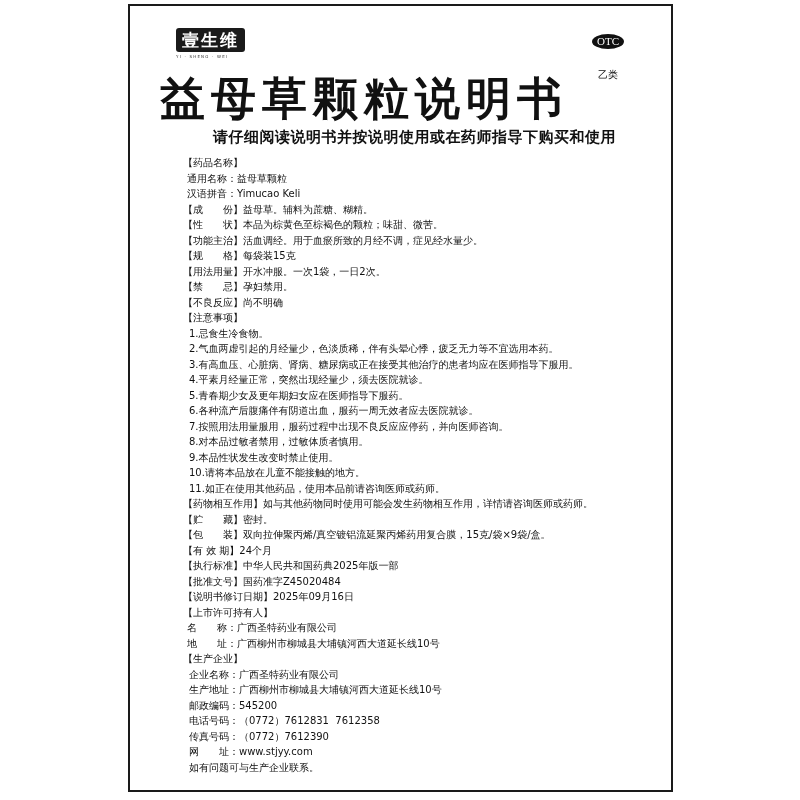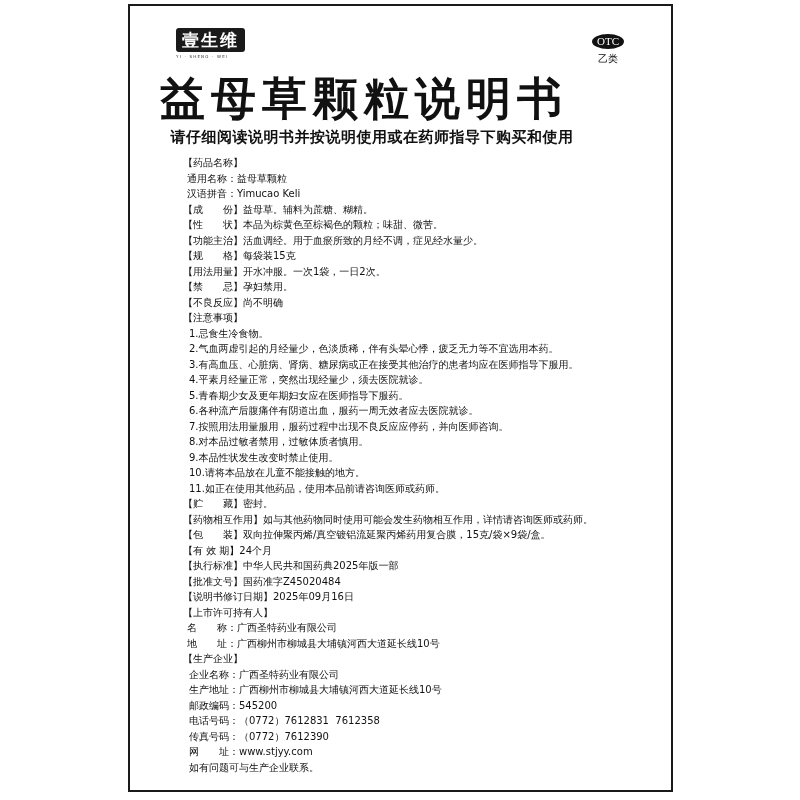--- a/index.html
+++ b/index.html
@@ -7,24 +7,24 @@
          font-family:"DejaVu Sans", "Liberation Sans", sans-serif; color:#111; }
   .frame { position:absolute; left:128px; top:4px; width:541px; height:784px;
            border:2px solid #1a1a1a; background:#fff; }
   .logo { position:absolute; left:176px; top:28px; }
   .logo-box { background:#1a1a1a; color:#fff; font-size:17px; font-weight:bold;
               padding:2px 6px; border-radius:3px; letter-spacing:2px; line-height:20px; }
   .logo-sub { font-size:4px; letter-spacing:1.2px; color:#333; margin-top:2px; white-space:nowrap; }
   .otc { position:absolute; left:586px; top:26px; width:44px; text-align:center; }
   .otc-badge { display:inline-block; background:#111; color:#fff; font-family:"Liberation Serif", serif;
                font-size:11px; padding:1px 5px; border-radius:50%; line-height:13px;margin-top:8px; }
-  .otc-class { font-size:10px; margin-top:3px; }
+  .otc-class { font-size:10px; margin-top:19px; }
   .title { position:absolute; left:160px; top:70px; width:480px; 
            font-size:45px; font-weight:bold; letter-spacing:6px; line-height:58px; }
-  .subtitle { position:absolute; left:128px; top:128px; width:488px; text-align:center;
+  .subtitle { position:absolute; left:128px; top:128px; width:488px; text-align:right;
               font-size:15px; font-weight:bold; letter-spacing:0.5px; }
   .content { position:absolute; left:183px; top:155px; width:480px; font-size:10px; line-height:15.5px; }
   .row { white-space:nowrap; }
   .ind1 { padding-left:4px; }
   .ind2 { padding-left:6px; }
 </style>
 </head>
 <body>
 
 <div class="frame"></div>
@@ -65,22 +65,22 @@
   <div class="row ind2">3.有高血压、心脏病、肾病、糖尿病或正在接受其他治疗的患者均应在医师指导下服用。</div>
   <div class="row ind2">4.平素月经量正常，突然出现经量少，须去医院就诊。</div>
   <div class="row ind2">5.青春期少女及更年期妇女应在医师指导下服药。</div>
   <div class="row ind2">6.各种流产后腹痛伴有阴道出血，服药一周无效者应去医院就诊。</div>
   <div class="row ind2">7.按照用法用量服用，服药过程中出现不良反应应停药，并向医师咨询。</div>
   <div class="row ind2">8.对本品过敏者禁用，过敏体质者慎用。</div>
   <div class="row ind2">9.本品性状发生改变时禁止使用。</div>
   <div class="row ind2">10.请将本品放在儿童不能接触的地方。</div>
   <div class="row ind2">11.如正在使用其他药品，使用本品前请咨询医师或药师。</div>
 
+  <div class="row"><span>【药物相互作用】</span><span>如与其他药物同时使用可能会发生药物相互作用，详情请咨询医师或药师。</span></div>
   <div class="row"><span>【贮　　藏】</span><span>密封。</span></div>
-  <div class="row"><span>【药物相互作用】</span><span>如与其他药物同时使用可能会发生药物相互作用，详情请咨询医师或药师。</span></div>
   <div class="row"><span>【包　　装】</span><span>双向拉伸聚丙烯/真空镀铝流延聚丙烯药用复合膜，15克/袋×9袋/盒。</span></div>
   <div class="row"><span>【有 效 期】</span><span>24个月</span></div>
   <div class="row"><span>【执行标准】</span><span>中华人民共和国药典2025年版一部</span></div>
   <div class="row"><span>【批准文号】</span><span>国药准字Z45020484</span></div>
   <div class="row"><span>【说明书修订日期】</span><span>2025年09月16日</span></div>
 
   <div class="row">【上市许可持有人】</div>
   <div class="row ind1"><span>名　　称：</span><span>广西圣特药业有限公司</span></div>
   <div class="row ind1"><span>地　　址：</span><span>广西柳州市柳城县大埔镇河西大道延长线10号</span></div>
 

